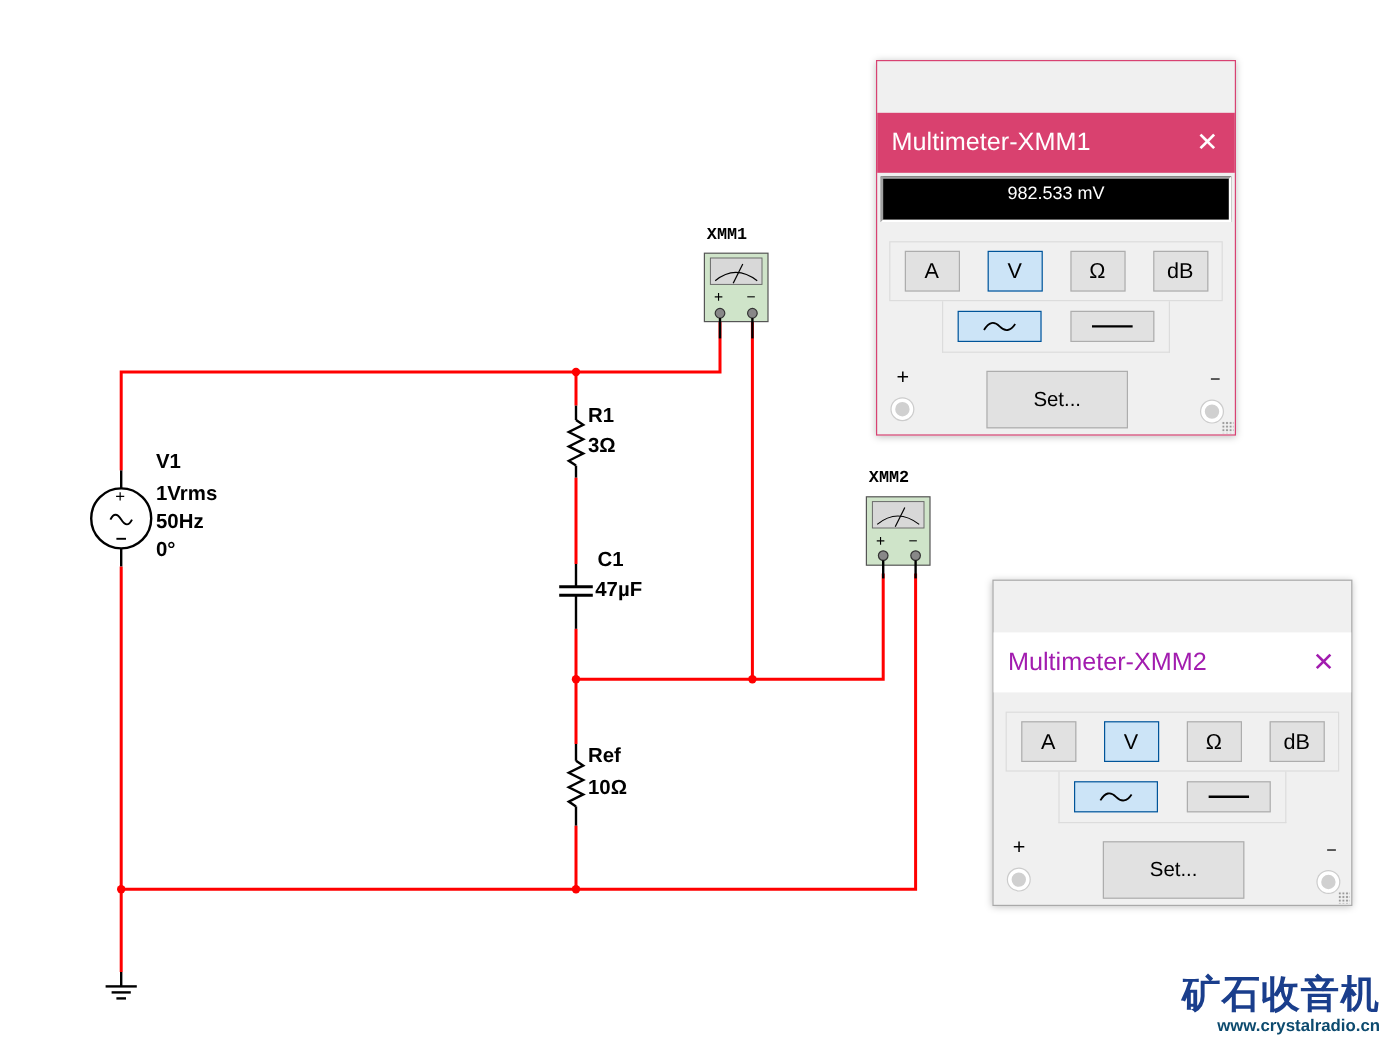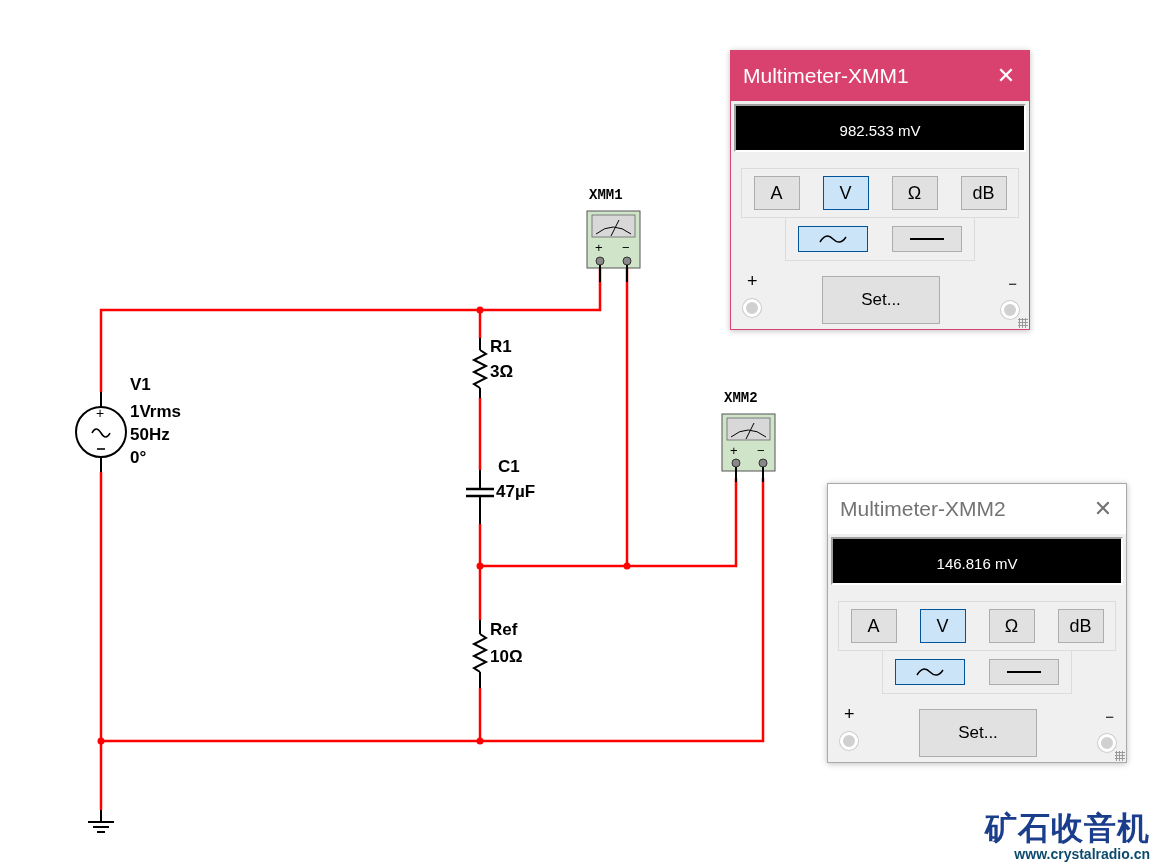--- a/index.html
+++ b/index.html
@@ -3,26 +3,26 @@
 <meta charset="utf-8">
 <style>
   html,body{margin:0;padding:0;}
   body{width:1158px;height:868px;position:relative;background:#ffffff;overflow:hidden;font-family:"Liberation Sans",sans-serif;}
   #schematic{position:absolute;left:0;top:0;}
   .lbl{font-family:"Liberation Sans",sans-serif;font-weight:bold;font-size:17px;fill:#000;}
   .mlbl{font-family:"Liberation Mono",monospace;font-weight:bold;font-size:14px;fill:#000;}
   .win{position:absolute;width:298px;background:#f0f0f0;box-shadow:0 1px 6px rgba(0,0,0,0.25);}
   .win.active{border:1px solid #d84272;}
   .win.inactive{border:1px solid #a9a9a9;}
-  .titlebar{height:50px;display:flex;align-items:center;justify-content:space-between;padding:0 0 0 12px;}
+  .titlebar{height:50px;display:flex;align-items:center;justify-content:space-between;padding:0 0 0 12px;margin-top:43px;}
   .active .titlebar{background:#d9416f;color:#fff;}
-  .inactive .titlebar{background:#fff;color:#737373;text-align:right;}
+  .inactive .titlebar{background:#fff;color:#a21caf;text-align:right;}
   .title{font-size:21px;font-family:"Liberation Sans",sans-serif;}
   .close{width:46px;height:50px;display:flex;align-items:center;justify-content:center;font-size:22px;cursor:pointer;}
-  .display{margin:3px 3px 0 3px;height:48px;background:#000;border:2px solid #a0a0a0;border-right-color:#fff;border-bottom-color:#fff;color:#fff;text-align:center;font-size:15px;padding-top:16px;box-sizing:border-box;}
+  .display{margin:3px 3px 0 3px;height:38px;background:#000;border:2px solid #a0a0a0;border-right-color:#fff;border-bottom-color:#fff;color:#fff;text-align:center;font-size:15px;padding-top:4px;box-sizing:border-box;}
   .btnrow{margin:16px auto 0 auto;width:276px;height:48px;border:1px solid #dcdcdc;display:flex;justify-content:space-around;align-items:center;}
   .btn{width:46px;height:34px;background:#e1e1e1;border:1px solid #adadad;box-sizing:border-box;display:flex;align-items:center;justify-content:center;font-size:18px;color:#000;cursor:pointer;}
   .btn.sel{background:#cce4f7;border-color:#005499;}
   .moderow{margin:0 auto;width:188px;height:42px;border:1px solid #dcdcdc;border-top:none;display:flex;justify-content:space-around;align-items:center;}
   .mbtn{width:70px;height:26px;background:#e1e1e1;border:1px solid #adadad;box-sizing:border-box;display:flex;align-items:center;justify-content:center;cursor:pointer;}
   .mbtn.sel{background:#cce4f7;border-color:#005499;}
   .bottom{position:relative;height:68px;}
   .setbtn{position:absolute;left:91px;top:15px;width:118px;height:48px;background:#e1e1e1;border:1px solid #adadad;box-sizing:border-box;display:flex;align-items:center;justify-content:center;font-size:17px;cursor:pointer;}
   .plus{position:absolute;left:16px;top:10px;font-size:18px;}
   .minus{position:absolute;right:12px;top:14px;font-size:15px;}
@@ -164,21 +164,20 @@
     <span class="term r"></span>
     <span class="grip"></span>
   </div>
 </div>
 
 <div class="win inactive" style="left:827px;top:483px;">
   <div class="titlebar">
     <span class="title">Multimeter-XMM2</span>
     <span class="close">✕</span>
   </div>
-  <div class="display">146.816 mV</div>
   <div class="btnrow">
     <div class="btn">A</div>
     <div class="btn sel">V</div>
     <div class="btn">Ω</div>
     <div class="btn">dB</div>
   </div>
   <div class="moderow">
     <div class="mbtn sel">
       <svg width="30" height="12">
           <path d="M2,9 q6,-10 13,-3 q7,7 13,-2" stroke="#000" stroke-width="1.5" fill="none"></path>

